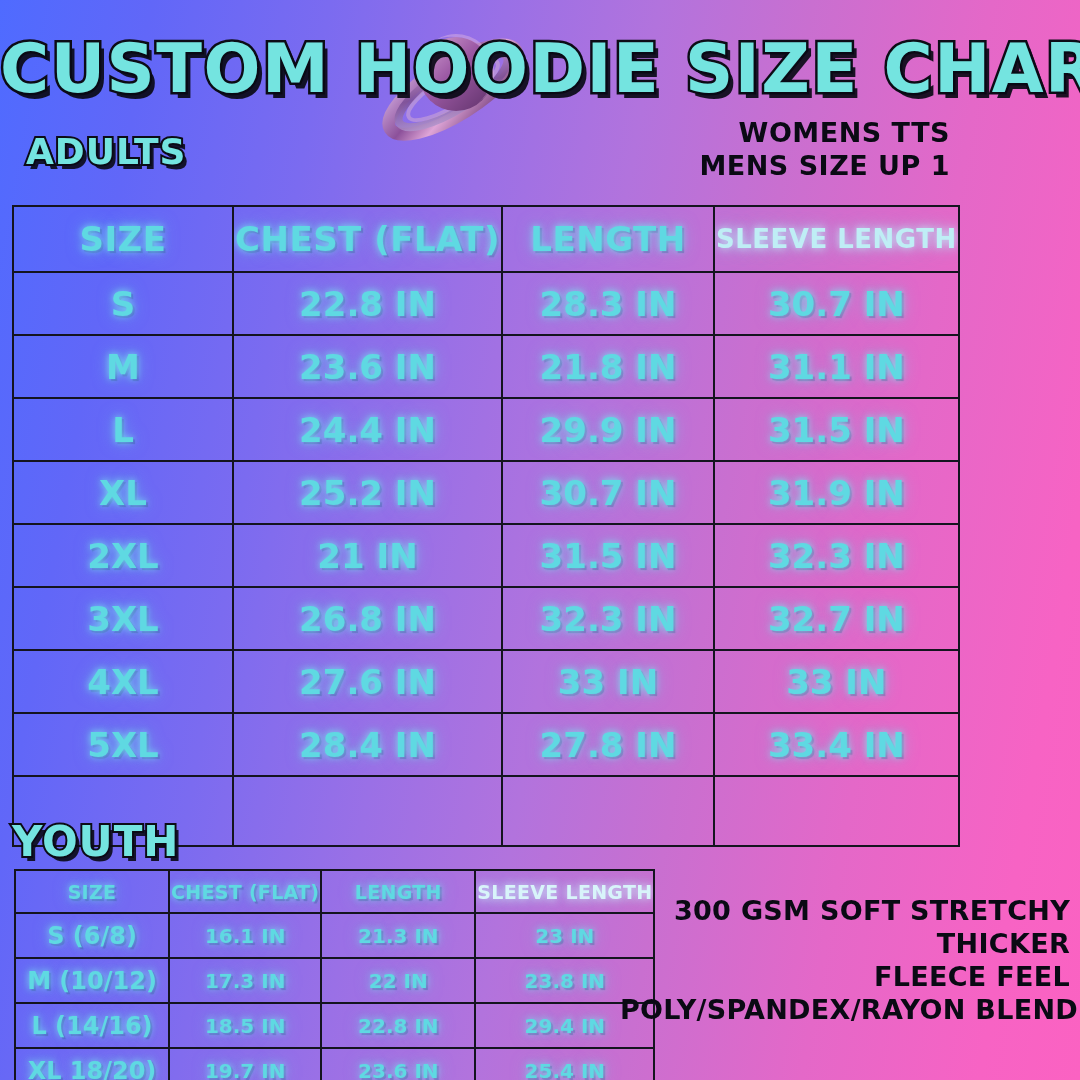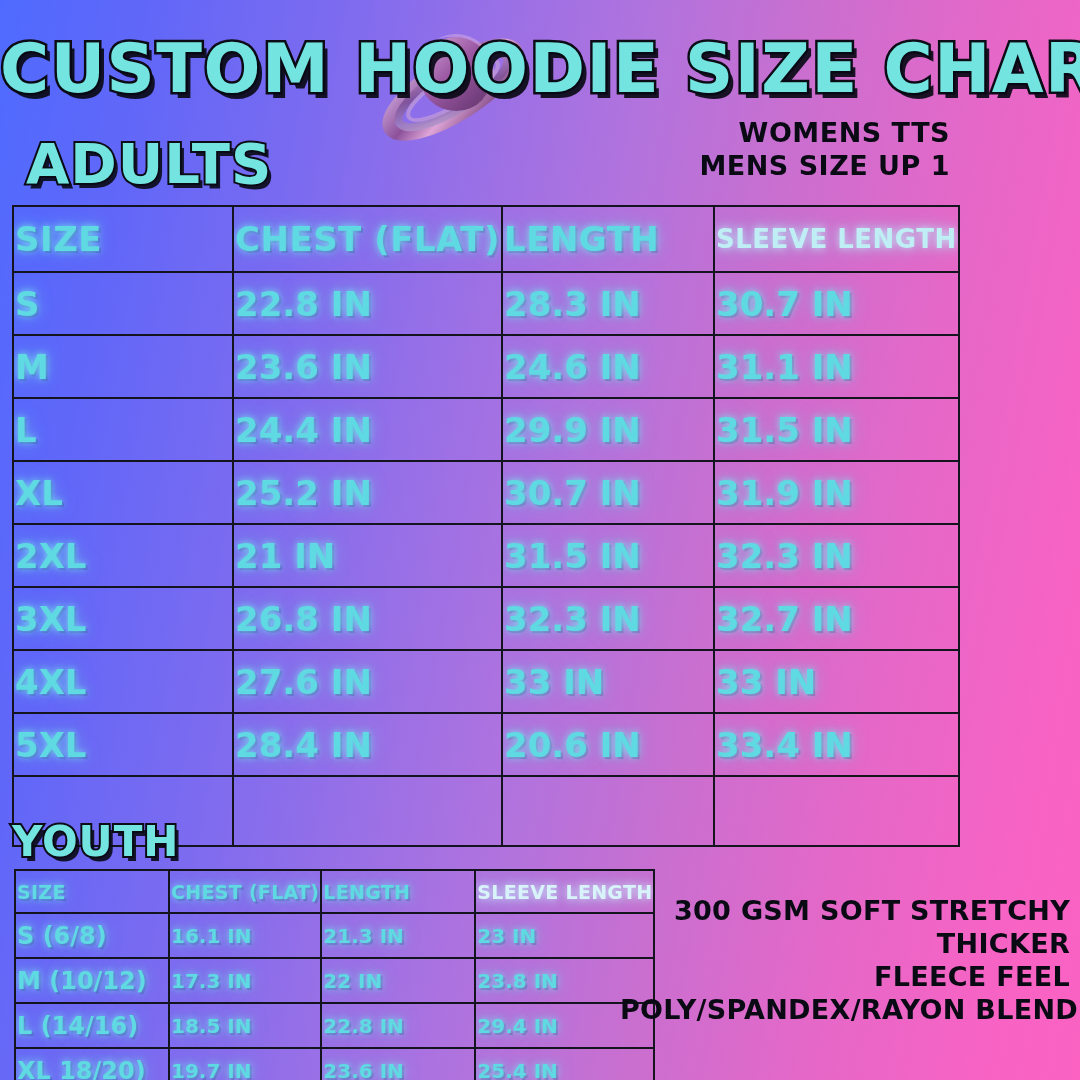--- a/index.html
+++ b/index.html
@@ -64,21 +64,21 @@
     color: #74e4e0;
     -webkit-text-stroke: 4px #0c0c16;
     paint-order: stroke fill;
     text-shadow: 4px 5px 0 rgba(10, 10, 22, .9);
     white-space: nowrap;
     z-index: 4;
   }
   #adults-head {
     left: 26px;
     top: 131px;
-    font-size: 56px;
+    font-size: 36px;
     letter-spacing: 1px;
   }
   #youth-head {
     left: 12px;
     top: 817px;
     font-size: 42px;
     letter-spacing: 1px;
   }
 
   .note-block {
@@ -109,20 +109,21 @@
 
   
   .size-table {
     position: absolute;
     border-collapse: collapse;
     table-layout: fixed;
     z-index: 3;
   }
   .size-table td {
     border: 2.5px solid #14141f;
+    text-align: center;
     vertical-align: middle;
     font-family: "DejaVu Sans", sans-serif;
     font-weight: bold;
     color: #5fd9e2;
     text-shadow:
        0 0 7px rgba(120, 230, 240, .85),
        0 0 16px rgba(110, 215, 235, .55),
        2px 2px 1px rgba(30, 60, 120, .35);
     white-space: nowrap;
     overflow: hidden;
@@ -220,21 +221,21 @@
       </tr>
       <tr>
         <td class="c0">S</td>
         <td class="c1">22.8 IN</td>
         <td class="c2">28.3 IN</td>
         <td class="c3">30.7 IN</td>
       </tr>
       <tr>
         <td class="c0">M</td>
         <td class="c1">23.6 IN</td>
-        <td class="c2">24.6 IN</td>
+        <td class="c2">21.8 IN</td>
         <td class="c3">31.1 IN</td>
       </tr>
       <tr>
         <td class="c0">L</td>
         <td class="c1">24.4 IN</td>
         <td class="c2">29.9 IN</td>
         <td class="c3">31.5 IN</td>
       </tr>
       <tr>
         <td class="c0">XL</td>
@@ -256,21 +257,21 @@
       </tr>
       <tr>
         <td class="c0">4XL</td>
         <td class="c1">27.6 IN</td>
         <td class="c2">33 IN</td>
         <td class="c3">33 IN</td>
       </tr>
       <tr>
         <td class="c0">5XL</td>
         <td class="c1">28.4 IN</td>
-        <td class="c2">20.6 IN</td>
+        <td class="c2">27.8 IN</td>
         <td class="c3">33.4 IN</td>
       </tr>
       <tr class="blank">
         <td class="c0"></td>
         <td class="c1"></td>
         <td class="c2"></td>
         <td class="c3"></td>
       </tr>
     </tbody>
   </table>

